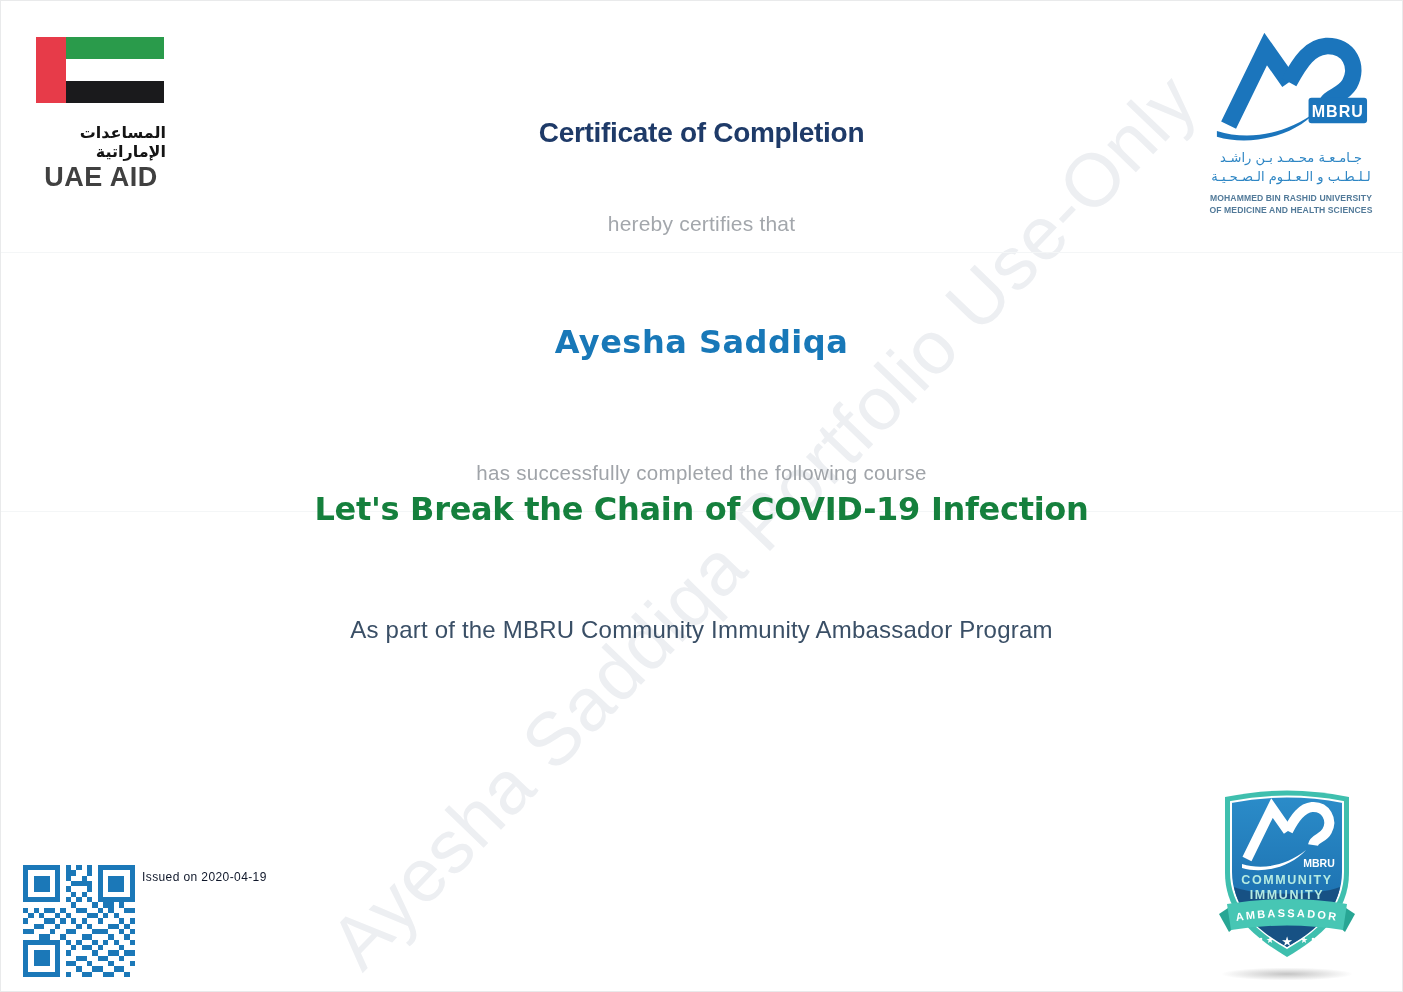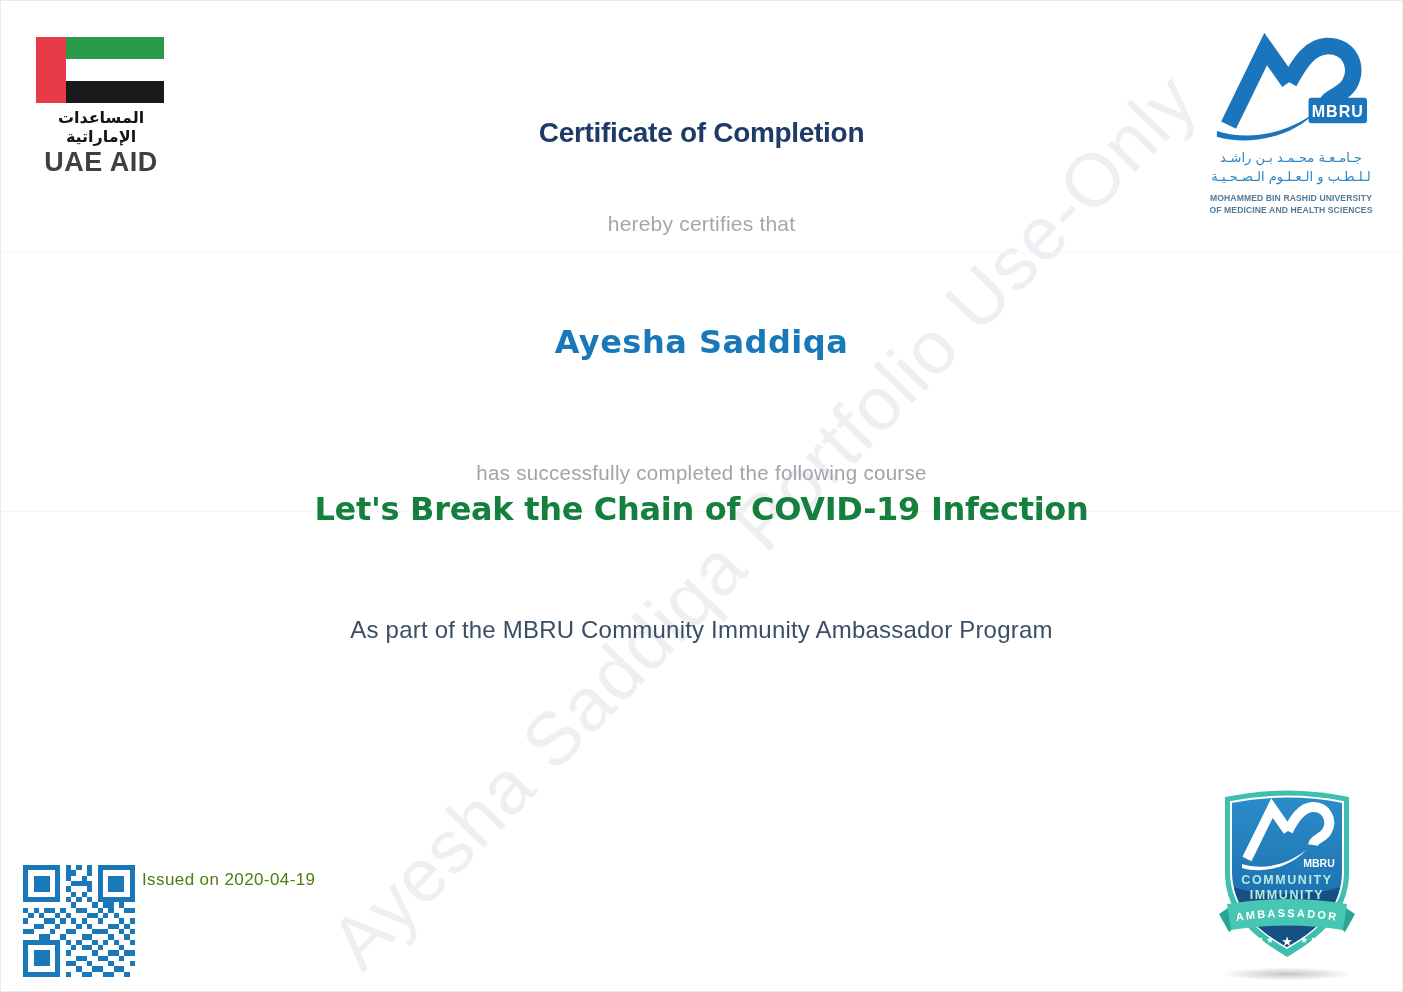--- a/index.html
+++ b/index.html
@@ -19,41 +19,41 @@
   .hl-1{top:251px}.hl-2{top:510px}
 
   
   .uae-aid{position:absolute;left:35px;top:36px;width:130px;text-align:center;}
   .uae-flag{width:128px;height:66px;display:flex;}
   .flag-red{width:30px;background:#e73b49;}
   .flag-stripes{flex:1;display:flex;flex-direction:column;}
   .flag-green{flex:1;background:#2a9b4b;}
   .flag-white{flex:1;background:#ffffff;}
   .flag-black{flex:1;background:#1a1a1c;}
-  .uae-arabic{font-family:"DejaVu Sans",sans-serif;font-size:16px;font-weight:bold;color:#141414;margin-top:5px;}
+  .uae-arabic{font-family:"DejaVu Sans",sans-serif;font-size:16px;font-weight:bold;color:#141414;margin-top:20px;text-align:right;}
   .uae-english{font-size:27px;font-weight:800;color:#404040;letter-spacing:.5px;margin-top:1px;}
 
   
   .mbru-logo{position:absolute;right:26px;top:32px;width:170px;text-align:center;}
   .mbru-glyph{display:block;margin:0 auto;}
   .mbru-arabic{font-family:"DejaVu Sans",sans-serif;font-size:13px;font-weight:normal;color:#2e86c4;line-height:1.45;letter-spacing:.5px;margin-top:2px;}
   .mbru-english{font-size:8.6px;font-weight:700;color:#527a99;line-height:1.45;margin-top:5px;letter-spacing:.1px;}
 
   
   .cline{position:absolute;left:0;width:100%;text-align:center;}
   .title{top:116px;font-size:28px;font-weight:700;color:#1e3a68;letter-spacing:-.3px;}
   .issuer{top:207px;font-size:21px;color:#a3a7ac;line-height:1.5;letter-spacing:.2px;}
   .name{top:322px;font-size:32px;font-weight:700;color:#1878b8;font-family:"DejaVu Sans",sans-serif;letter-spacing:.5px;}
   .completed{top:460px;font-size:20.5px;color:#a0a4a9;letter-spacing:.3px;}
   .course{top:489px;font-size:32px;font-weight:700;color:#15803d;font-family:"DejaVu Sans",sans-serif;letter-spacing:-.3px;}
   .program{top:615px;font-size:24px;color:#3a4f66;letter-spacing:.2px;}
 
   
   .qr{position:absolute;left:22px;top:864px;}
-  .issued{position:absolute;left:141px;top:869px;font-size:17px;color:#4d7c0f;letter-spacing:.4px;}
+  .issued{position:absolute;left:141px;top:869px;font-size:12px;color:#0f172a;letter-spacing:.4px;}
   .badge{position:absolute;right:44px;top:779px;}
 </style>
 </head>
 <body>
 
 <div class="certificate">
 
   <div class="watermark">Ayesha Saddiqa Portfolio Use-Only</div>
   <div class="hairline hl-1"></div>
   <div class="hairline hl-2"></div>

